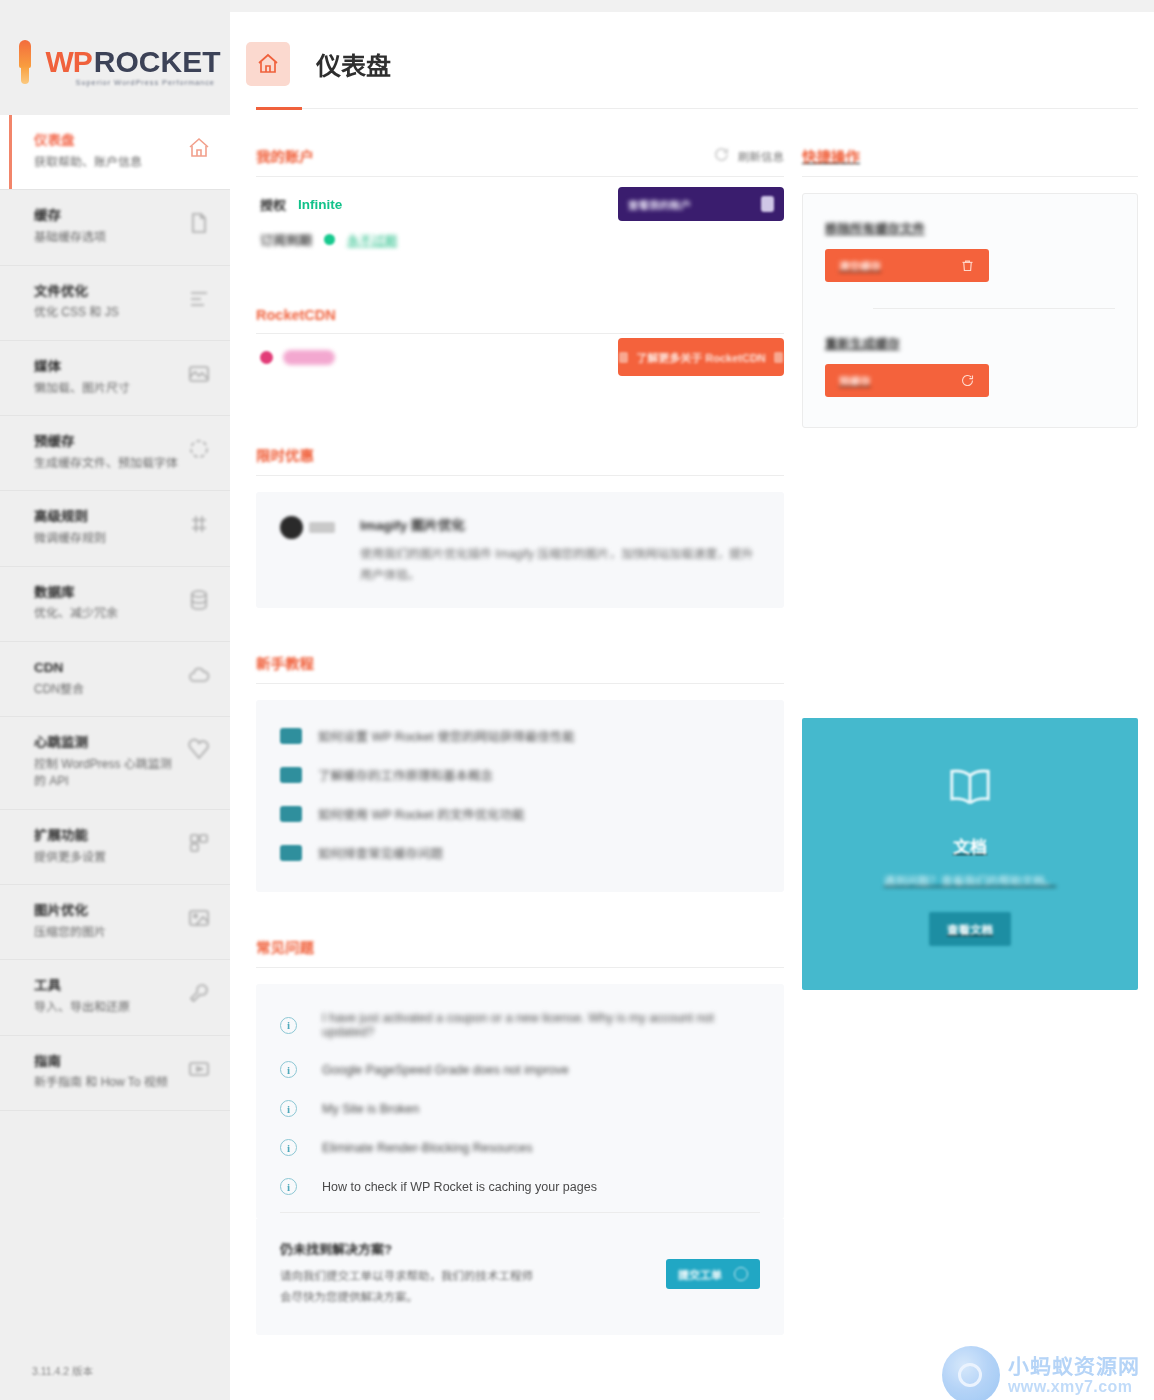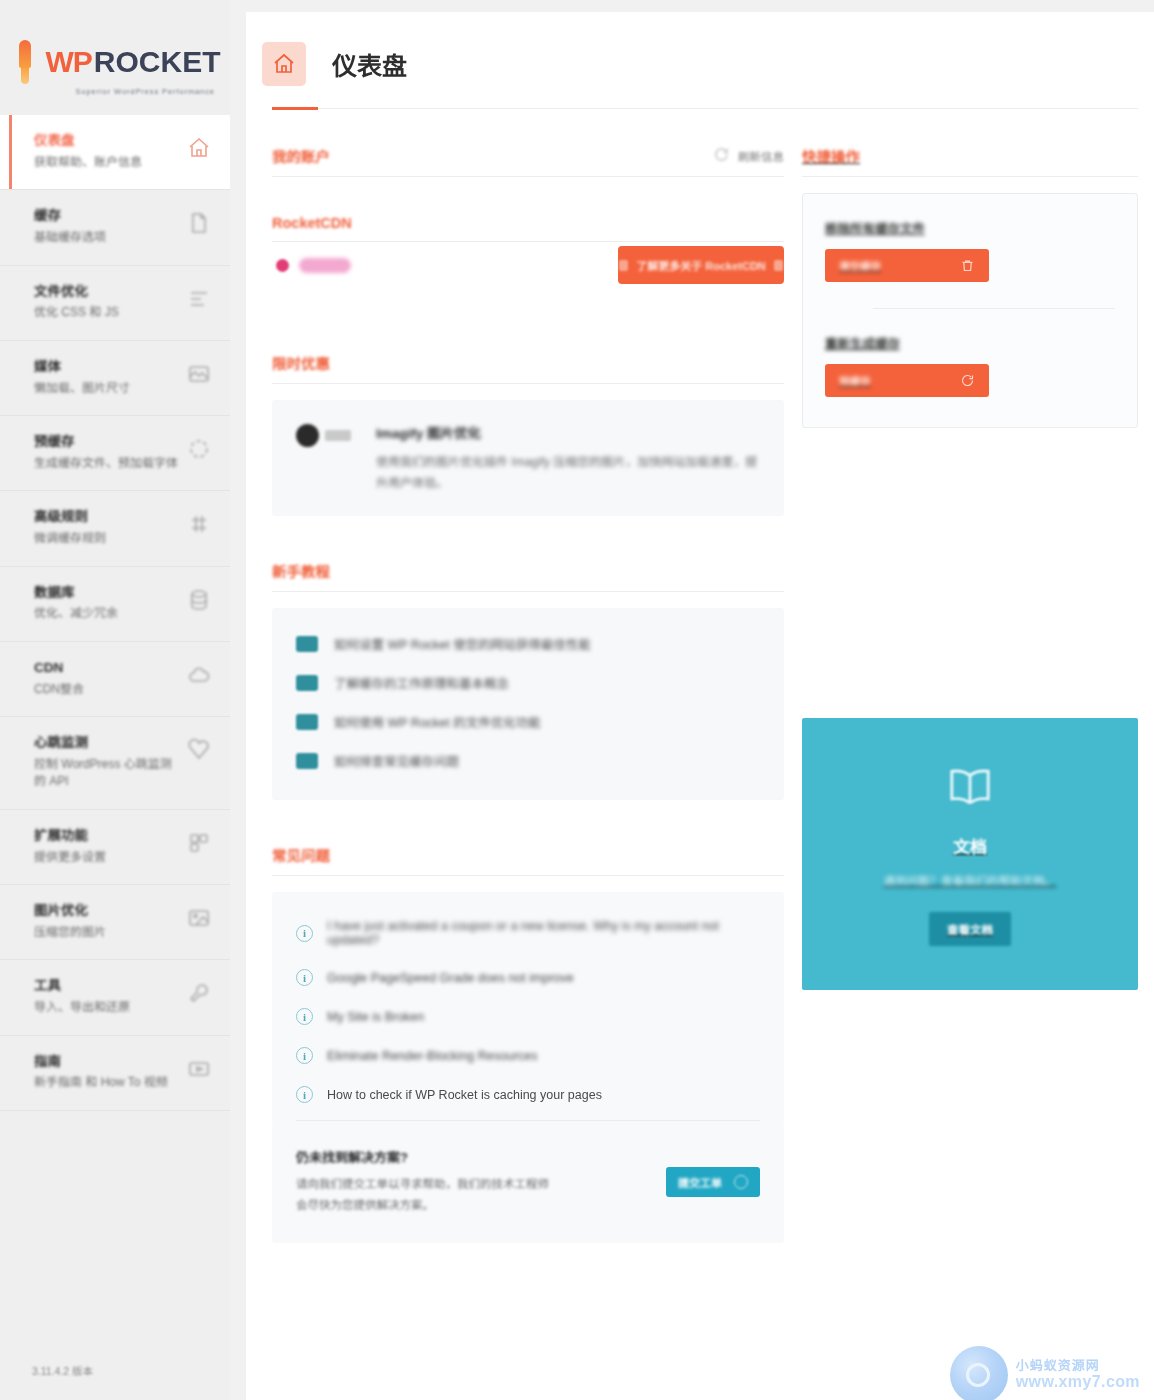--- a/index.html
+++ b/index.html
@@ -4,21 +4,21 @@
 <title>WP Rocket - 仪表盘</title>
 <style>
   * { box-sizing: border-box; margin: 0; padding: 0; }
   html, body {
     width: 1154px;
     height: 1400px;
     font-family: "Liberation Sans", "DejaVu Sans", sans-serif;
     background: #f1f1f1;
     overflow: hidden;
   }
-  .app { position: relative; width: 1154px; height: 1400px; display: flex; gap: 16px; }
+  .app { position: relative; width: 1154px; height: 1400px; display: flex; }
 
   
   .sidebar {
     width: 230px;
     height: 1400px;
     background: #efefef;
     flex: 0 0 230px;
     position: relative;
   }
   .logo-wrap {
@@ -63,21 +63,20 @@
     color: #3c4257; letter-spacing: 0px;
     line-height: 1;
   }
   .logo-tag {
     font-size: 7.5px; color: #6f7687;
     letter-spacing: 0.9px;
     position: absolute;
     left: 66px; top: 42px;
     filter: blur(0.9px);
     white-space: nowrap;
-    margin-top: 9px;
   }
   .logo-block { position: relative; }
 
   .menu { background: #efefef; }
   .menu-item {
     position: relative;
     display: flex;
     align-items: flex-start;
     padding: 18px 18px 18px 34px;
     border-bottom: 1px solid #e4e4e4;
@@ -355,21 +354,21 @@
     cursor: pointer;
   }
   .faq-ic {
     width: 17px; height: 17px; border-radius: 50%;
     border: 1.4px solid #8cc7d4;
     display: flex; align-items: center; justify-content: center;
     color: #4fa9bb; font-size: 11px; font-weight: 700;
     flex: 0 0 17px;
     font-family: "Liberation Serif", serif;
   }
-  .faq-lbl { font-size: 12.5px; color: #4a4a4a; }
+  .faq-lbl { font-size: 12.5px; color: #4a4a4a; margin-left: 11px; }
   .b1 { filter: blur(2.6px); }
   .b2 { filter: blur(2.3px); }
   .b3 { filter: blur(2.1px); }
   .b4 { filter: blur(1.9px); }
   .b0 { filter: blur(0.35px); }
   .faq-sep { height: 1px; background: #ececec; margin: 6px 0 0; }
 
   .support-box {
     margin-top: 0;
     background: #f8f9fb;
@@ -484,21 +483,21 @@
   .wm-globe::after {
     content: "";
     position: absolute;
     left: 16px; top: 17px;
     width: 18px; height: 18px;
     border-radius: 50%;
     border: 3px solid #e8f2fe;
   }
   .wm-txt { line-height: 1.1; }
   .wm-cn {
-    font-size: 13px; font-weight: 700; color: #a9cdf6;
+    font-size: 21px; font-weight: 700; color: #a9cdf6;
     letter-spacing: 1px;
   }
   .wm-url {
     font-size: 16px; font-weight: 700; color: #b6d5f8;
     letter-spacing: .4px;
   }
   .top-strip {
     position: absolute; left: 230px; top: 0; right: 0; height: 12px;
     background: #f1f1f1;
   }
@@ -723,20 +722,36 @@
               <span>
                 <svg viewBox="0 0 24 24" fill="none" stroke="currentColor" stroke-width="1.8">
                     <path d="M20 12a8 8 0 11-2.3-5.6"></path>
                     <path d="M20 4v5h-5"></path>
                   </svg>
               </span>
               <span>刷新信息</span>
             </div>
           </div>
 
+          <div class="acct">
+            <div class="acct-row">
+              <span class="acct-label">授权</span>
+              <span class="acct-value-green">Infinite</span>
+            </div>
+            <div class="acct-row">
+              <span class="acct-label2">订阅到期</span>
+              <span class="acct-dot"></span>
+              <span class="acct-link">永不过期</span>
+            </div>
+
+            <div class="btn-purple">
+              <span class="lbl">查看我的账户</span>
+              <span class="ic"></span>
+            </div>
+          </div>
         </section>
 
         <section class="cdn-sec">
           <div class="sec-head">
             <div class="sec-title">RocketCDN</div>
           </div>
           <div class="cdn-body">
             <div class="cdn-pill-row">
               <span class="cdn-dot"></span>
               <span class="cdn-pill"></span>

